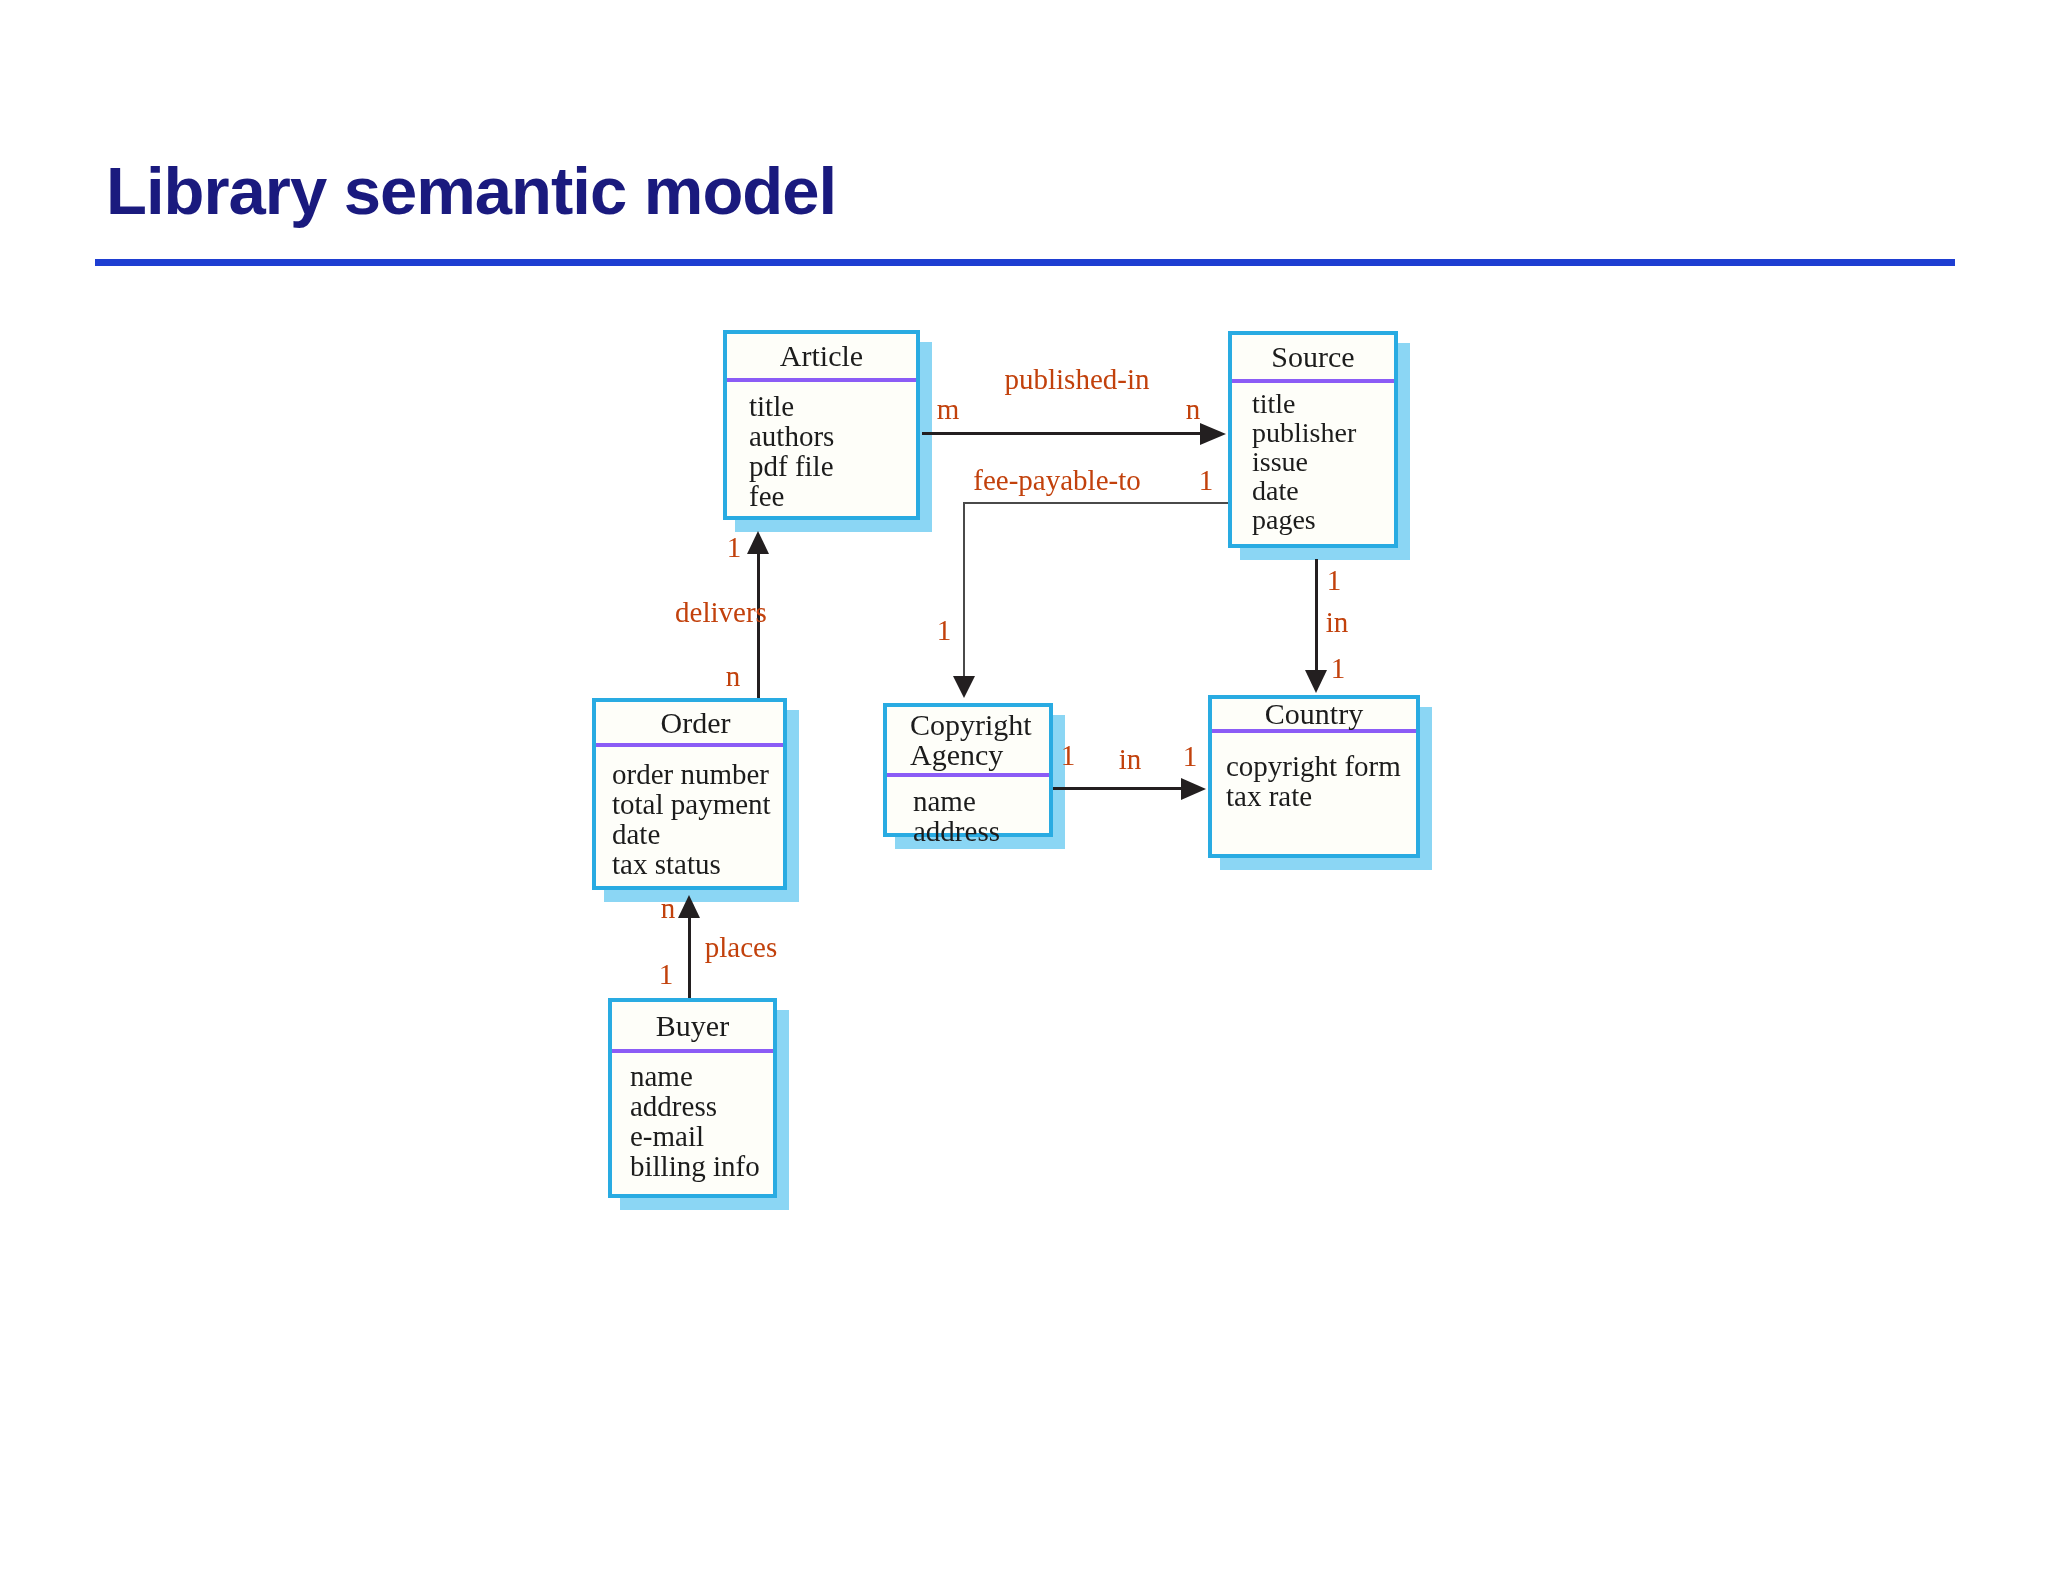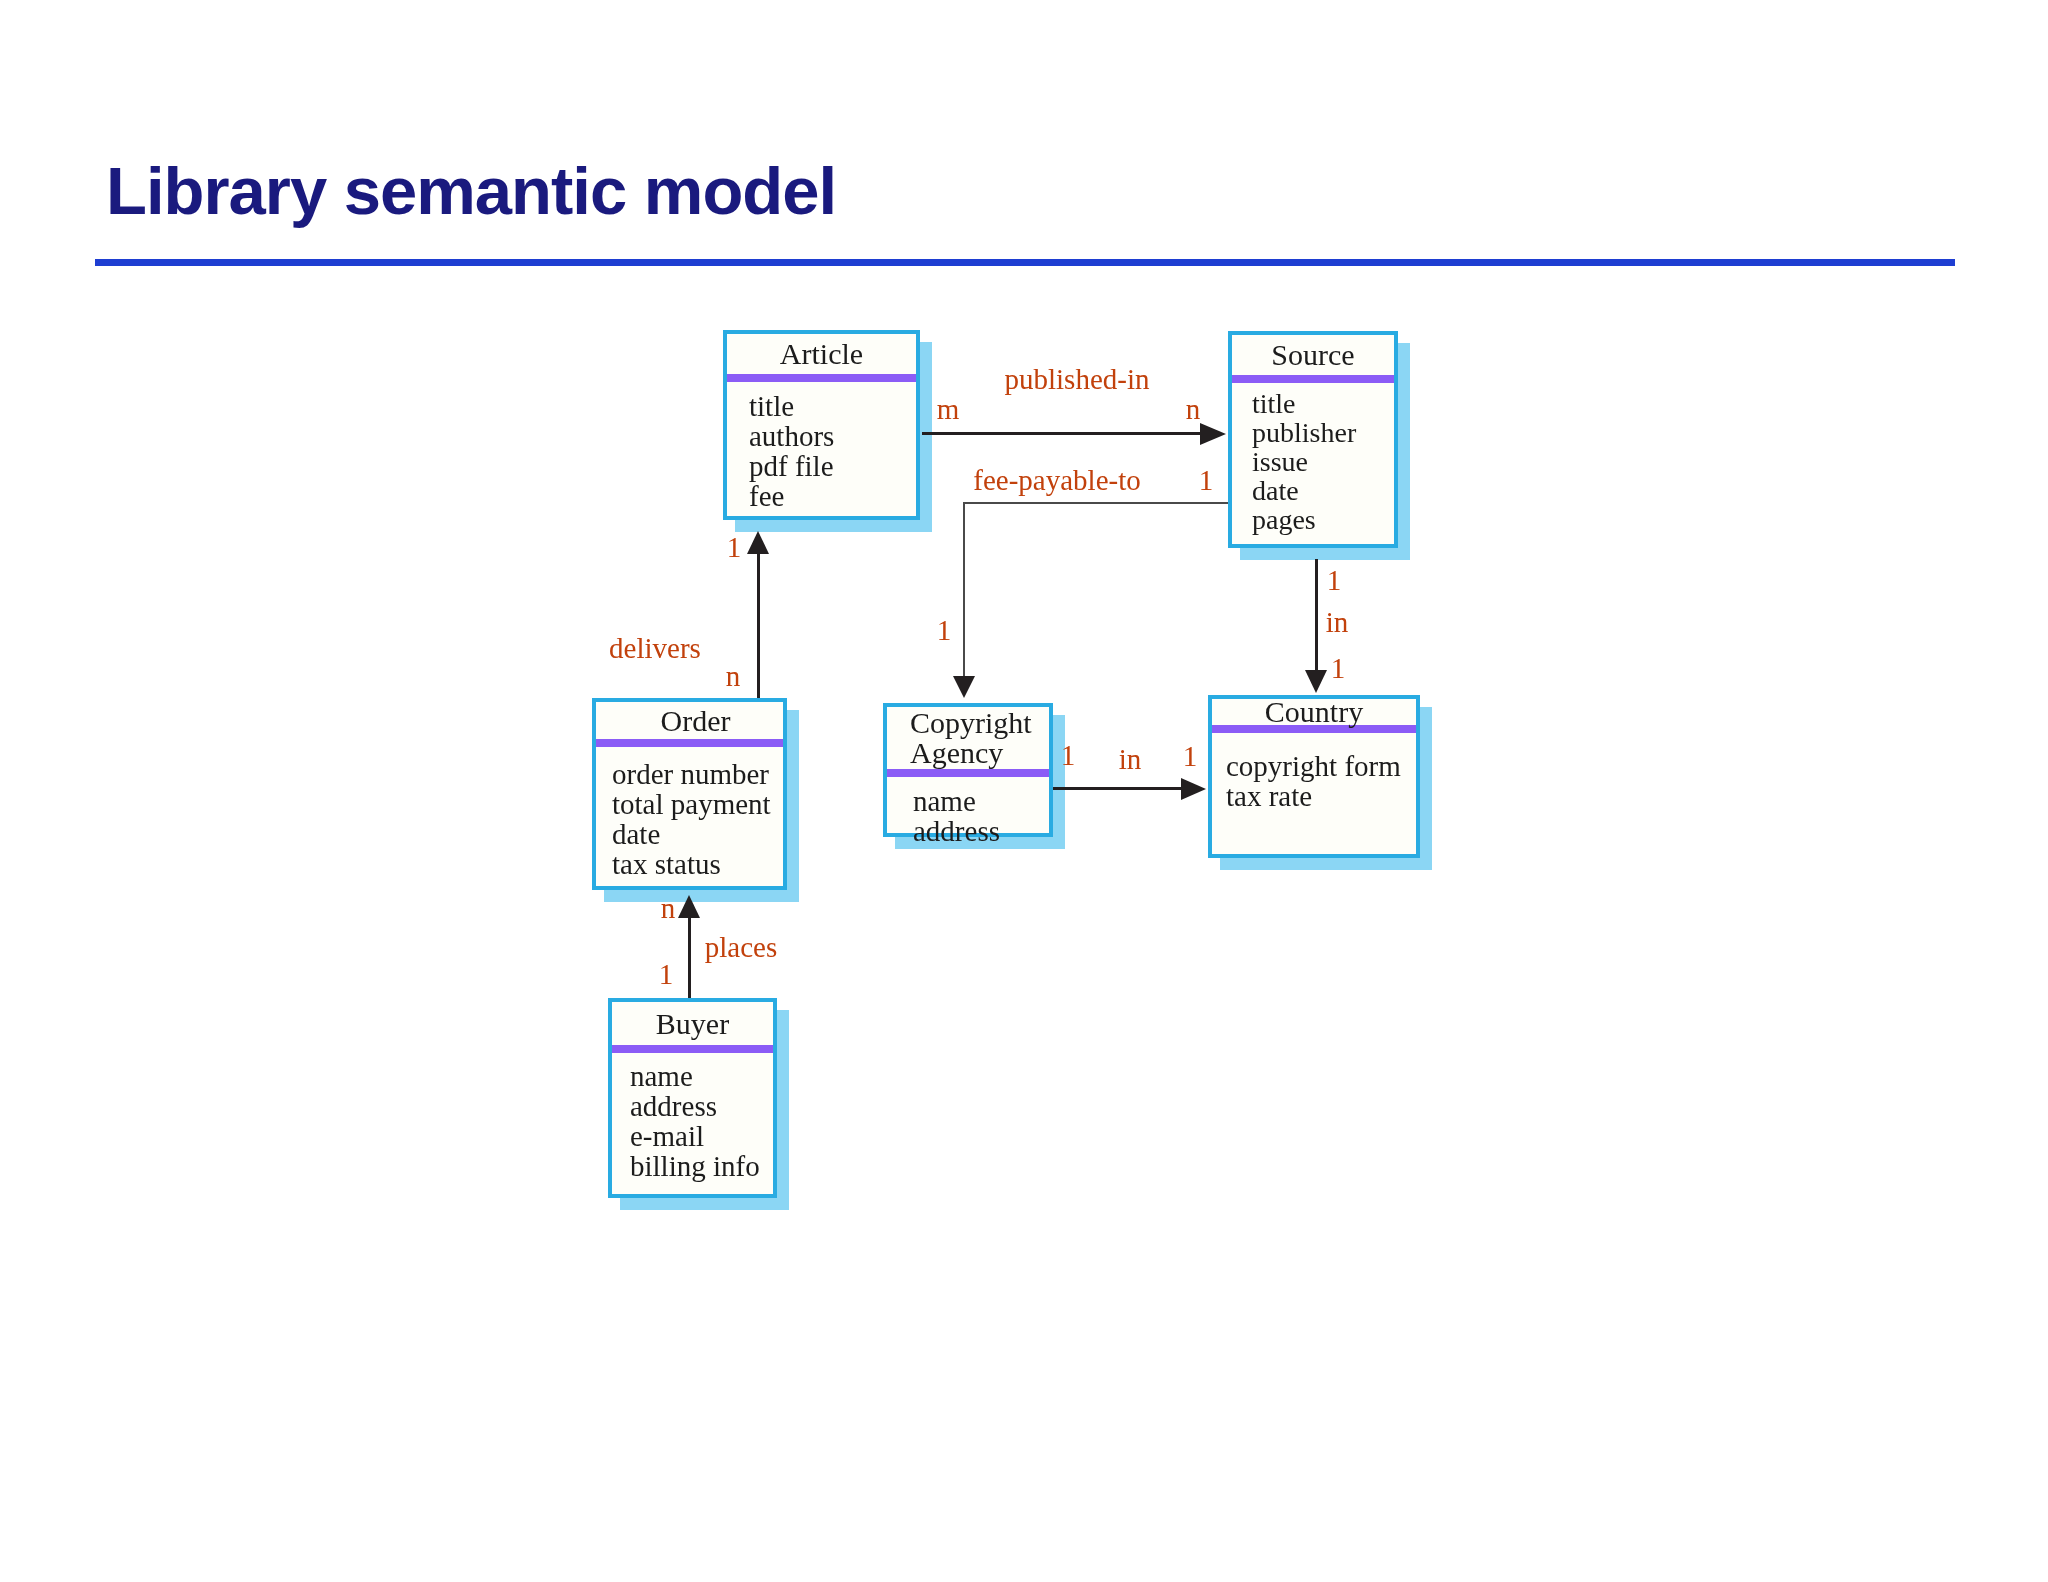--- a/index.html
+++ b/index.html
@@ -21,21 +21,21 @@
     background:#1e3ed2;
   }
 
   
   .entity {
     position:absolute; box-sizing:border-box;
     background:#fefef9; border:4px solid #29abe2;
     box-shadow:12px 12px 0 0 #8bd6f4;
   }
   .entity-header {
-    box-sizing:border-box; border-bottom:8px solid #8b5cf6;
+    box-sizing:border-box; border-bottom:4px solid #8b5cf6;
     display:flex; align-items:center; justify-content:center;
     font-size:30px; line-height:30px;
   }
   .entity-attrs { font-size:29px; line-height:30px; }
   .attr { white-space:nowrap; }
 
   #box-article  { left:723px;  top:330px; width:197px; height:190px; }
   #box-article  .entity-header { height:48px; }
   #box-article  .entity-attrs  { padding:9px 0 0 22px; }
 
@@ -93,21 +93,21 @@
   .lbl {
     position:absolute; transform:translate(-50%,-50%);
     font-size:29px; line-height:29px; white-space:nowrap; color:#c2410c;
   }
   #lbl-published   { left:1077px; top:379px; }
   #lbl-m           { left:948px;  top:409px; }
   #lbl-n           { left:1193px; top:409px; }
   #lbl-fee         { left:1057px; top:480px; }
   #lbl-fee-1s      { left:1206px; top:480px; }
   #lbl-fee-1a      { left:944px;  top:630px; }
-  #lbl-delivers    { left:655px;  top:612px;margin-top:36px; }
+  #lbl-delivers    { left:721px;  top:612px; }
   #lbl-delivers-1  { left:734px;  top:547px; }
   #lbl-delivers-n  { left:733px;  top:676px; }
   #lbl-places      { left:741px;  top:947px;text-align:right; }
   #lbl-places-n    { left:668px;  top:908px; }
   #lbl-places-1    { left:666px;  top:974px; }
   #lbl-insc-1a     { left:1334px; top:580px; }
   #lbl-insc-in     { left:1337px; top:622px; }
   #lbl-insc-1b     { left:1338px; top:668px; }
   #lbl-inac-1a     { left:1068px; top:755px; }
   #lbl-inac-in     { left:1130px; top:759px; }

